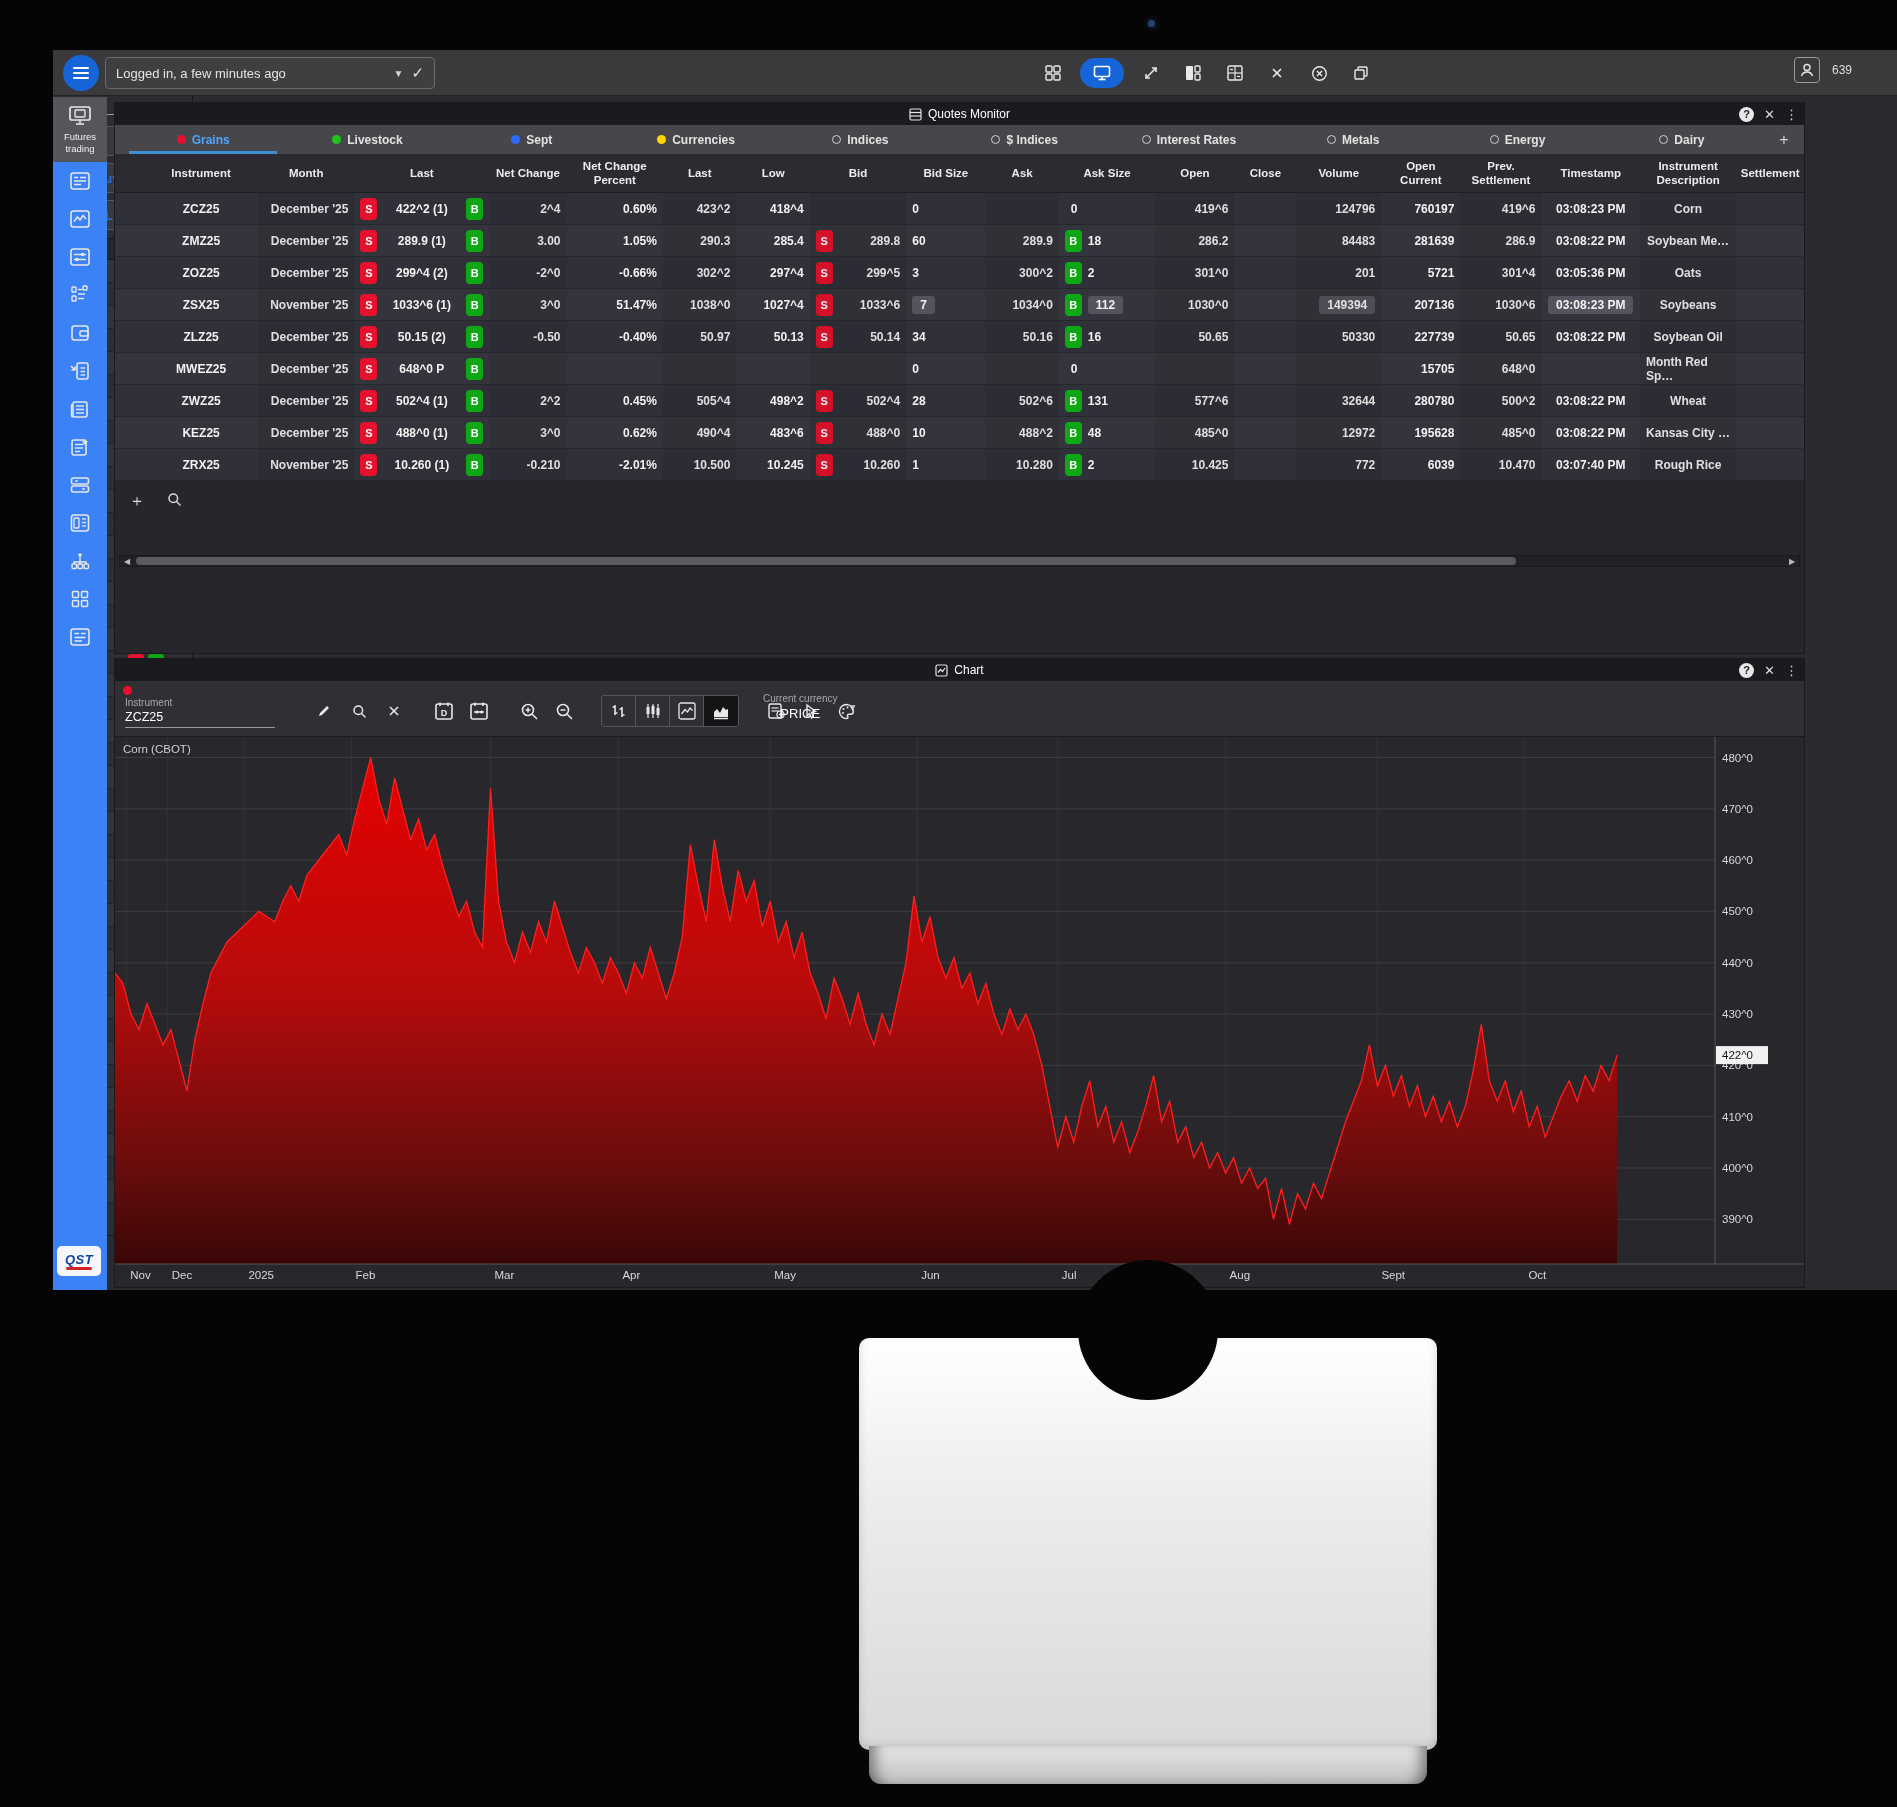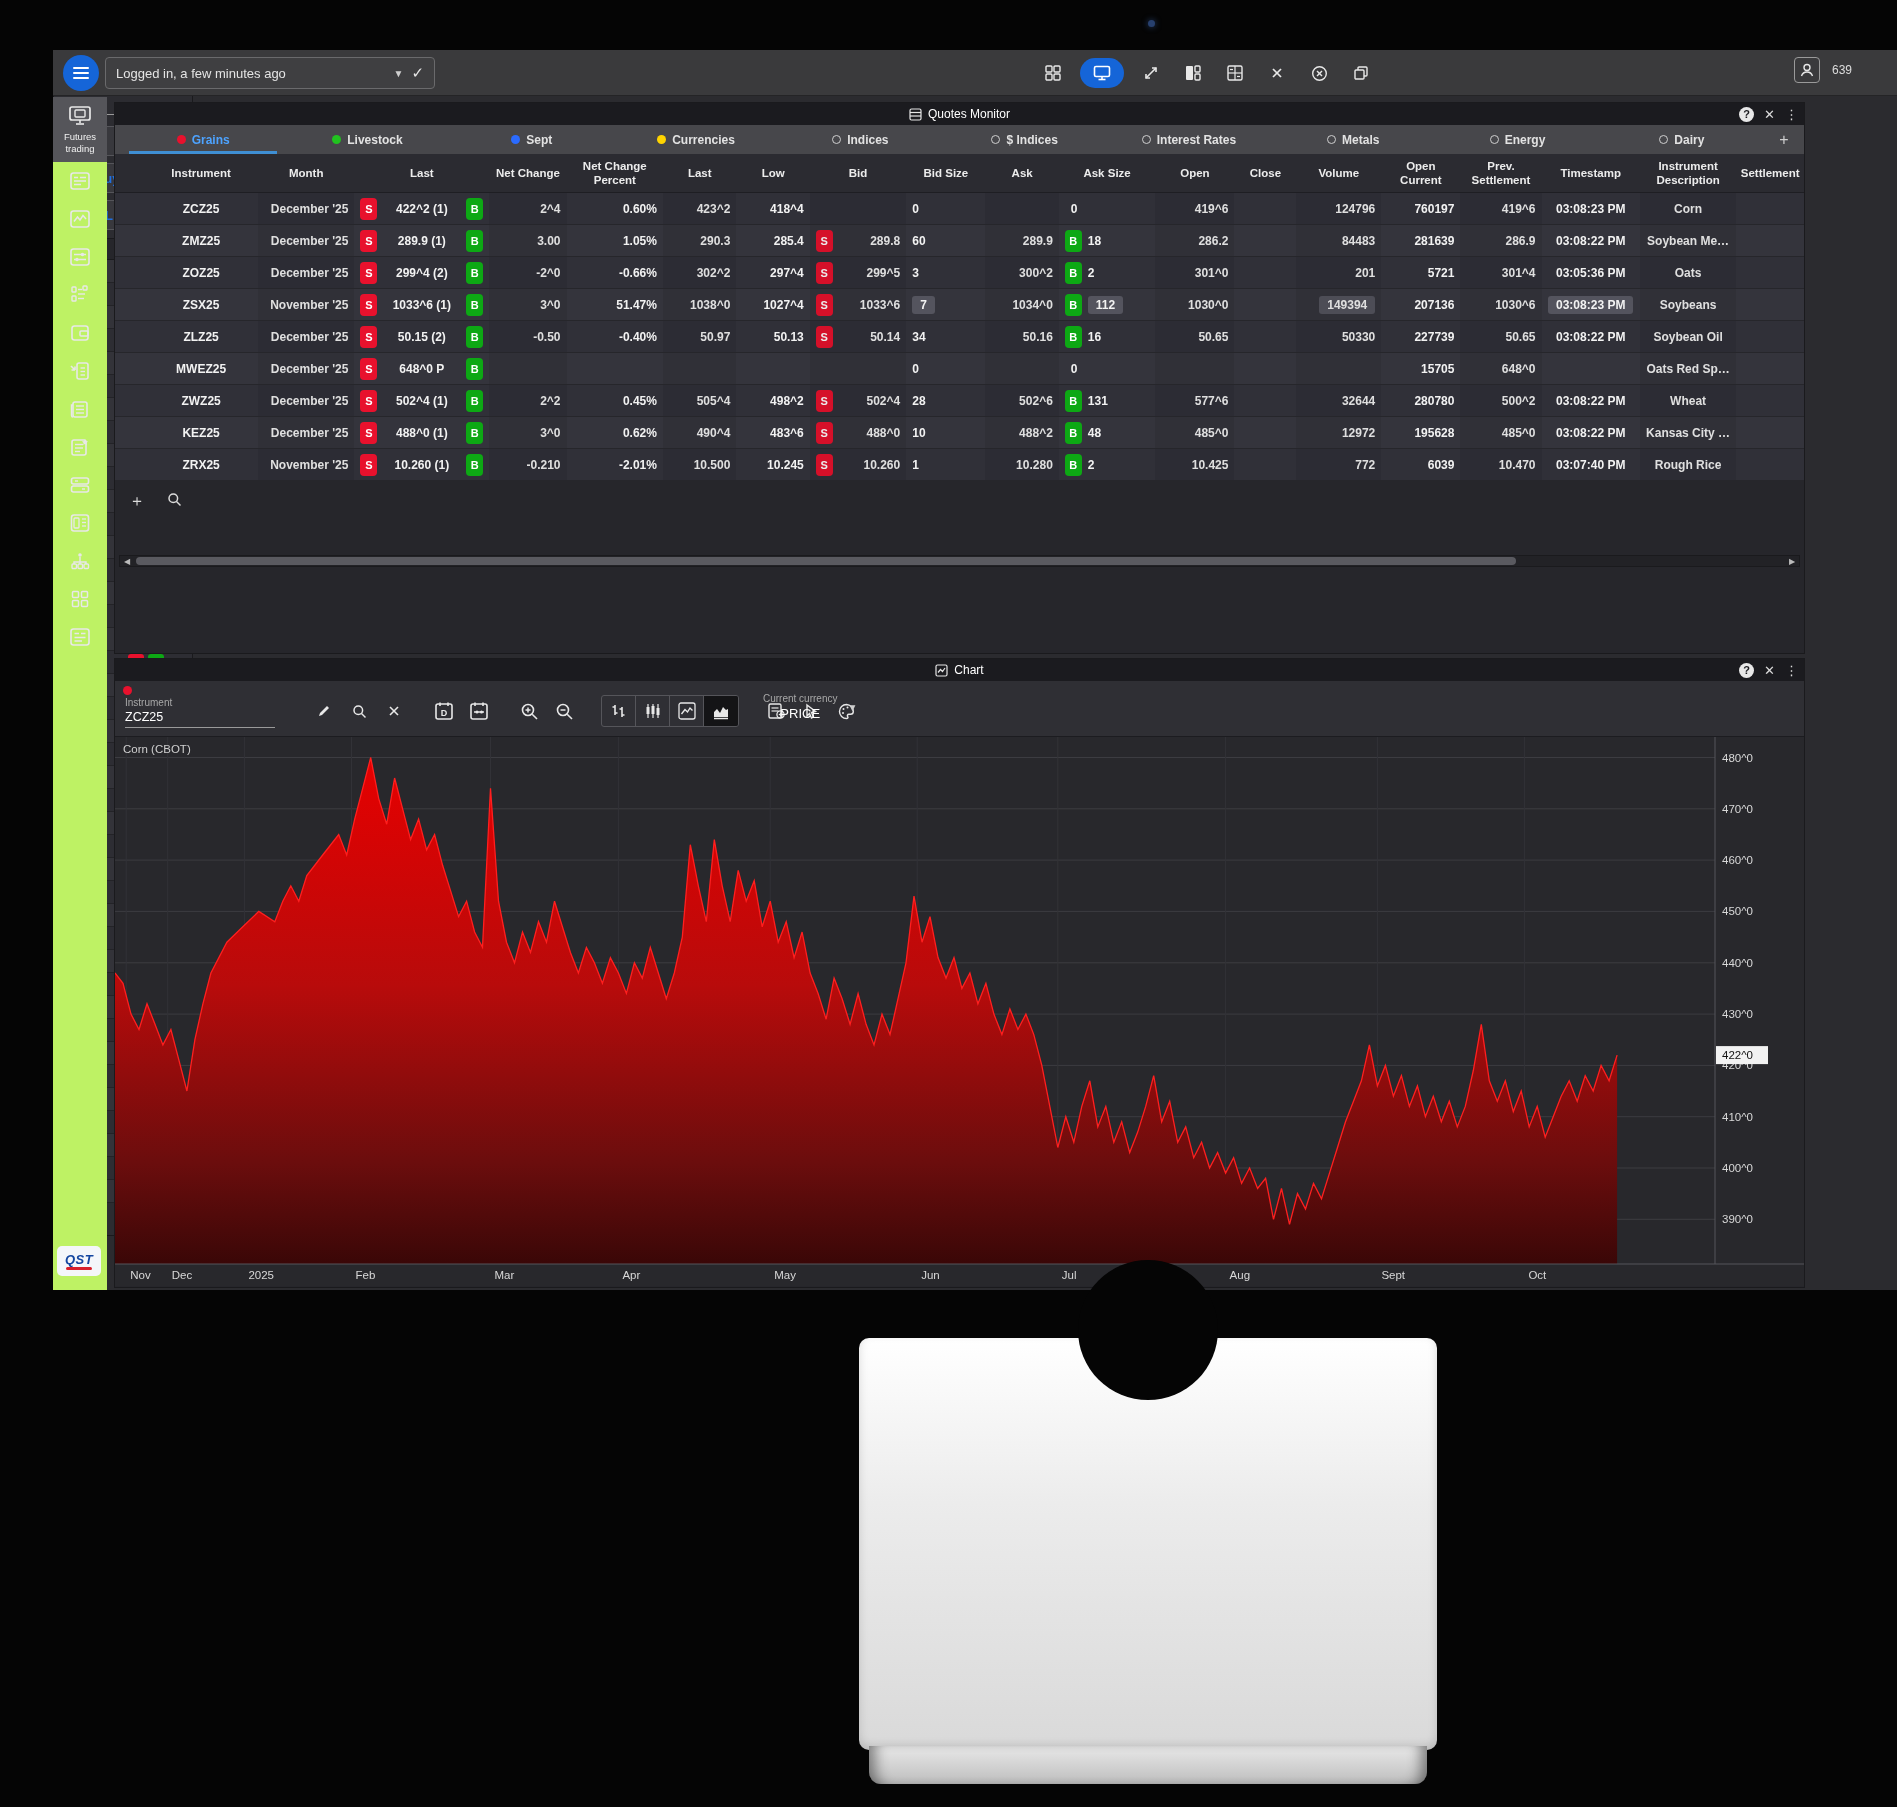--- a/index.html
+++ b/index.html
@@ -29,21 +29,21 @@
   .check { font-size:15px; color:#e8e8e8; }
   .tb-icons { position:absolute; left:985px; top:4px; height:38px; display:flex; align-items:center; gap:12px; }
   .tb-ic { width:30px; height:30px; display:flex; align-items:center; justify-content:center; border-radius:4px; color:#e6e6e6; }
   .tb-ic.sel { background:#1565d8; border-radius:16px; width:44px; }
   .tb-ic svg { display:block; }
   .user-box { position:absolute; left:1741px; top:7px; width:26px; height:26px; border:1px solid #9a9a9a;
     border-radius:4px; display:flex; align-items:center; justify-content:center; }
   .user-num { position:absolute; left:1779px; top:13px; font-size:12px; color:#dcdcdc; white-space:nowrap; }
 
   
-  .rail { position:absolute; left:0; top:47px; width:54px; height:1193px; background:#bef264; }
+  .rail { position:absolute; left:0; top:47px; width:54px; height:1193px; background:#3b82f6; }
   .rail-item { width:54px; display:flex; flex-direction:column; align-items:center; padding:7px 0; cursor:pointer; color:#ececec; }
   .rail-item.active { background:#55555a; }
   .rail-item .lbl { font-size:9.5px; color:#f0f0f0; text-align:center; line-height:1.25; margin-top:3px; }
   .rail-item svg { display:block; }
   .qst { position:absolute; left:4px; bottom:14px; width:44px; height:30px; background:#f4f6fa; border-radius:5px;
     display:flex; align-items:center; justify-content:center; flex-direction:column; }
   .qst .t { font-size:13px; font-weight:bold; font-style:italic; color:#1446a0; letter-spacing:.5px; line-height:1; }
   .qst .r { width:26px; height:3px; border-radius:2px; background:#d81f2a; margin-top:1px; }
 
   
@@ -845,21 +845,21 @@
           <div class="dcell num" style="width:82px">
             <span>15705</span>
           </div>
           <div class="dcell shade num" style="width:84px">
             <span>648^0</span>
           </div>
           <div class="dcell ctr" style="width:102px">
             <span></span>
           </div>
           <div class="dcell shade ctr" style="width:100px">
-            <span>Oats Red Sp…</span>
+            <span>Month Red Sp…</span>
           </div>
           <div class="dcell ctr" style="width:70px">
             <span></span>
           </div>
         </div>
         <div class="drow">
           <div class="dcell" style="width:30px"></div>
           <div class="dcell ctr" style="width:118px">
             <span>ZWZ25</span>
           </div>

